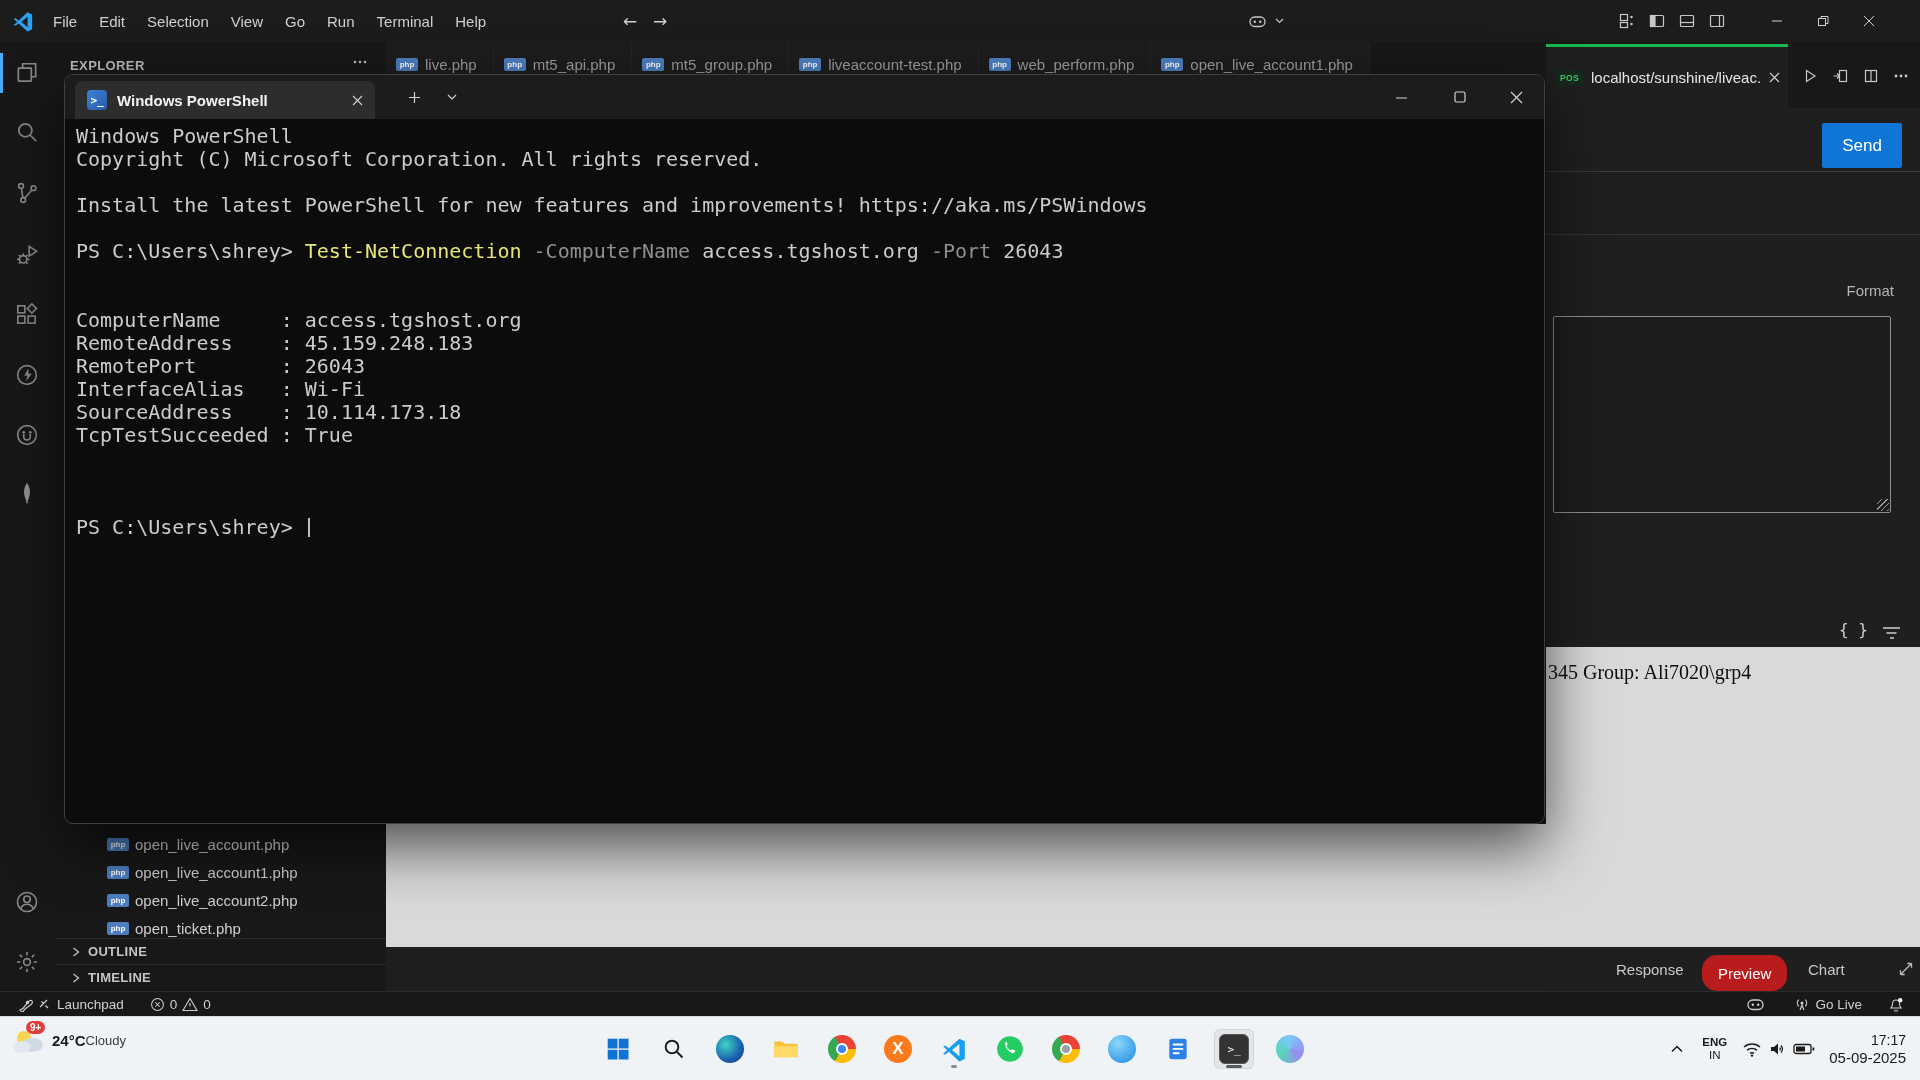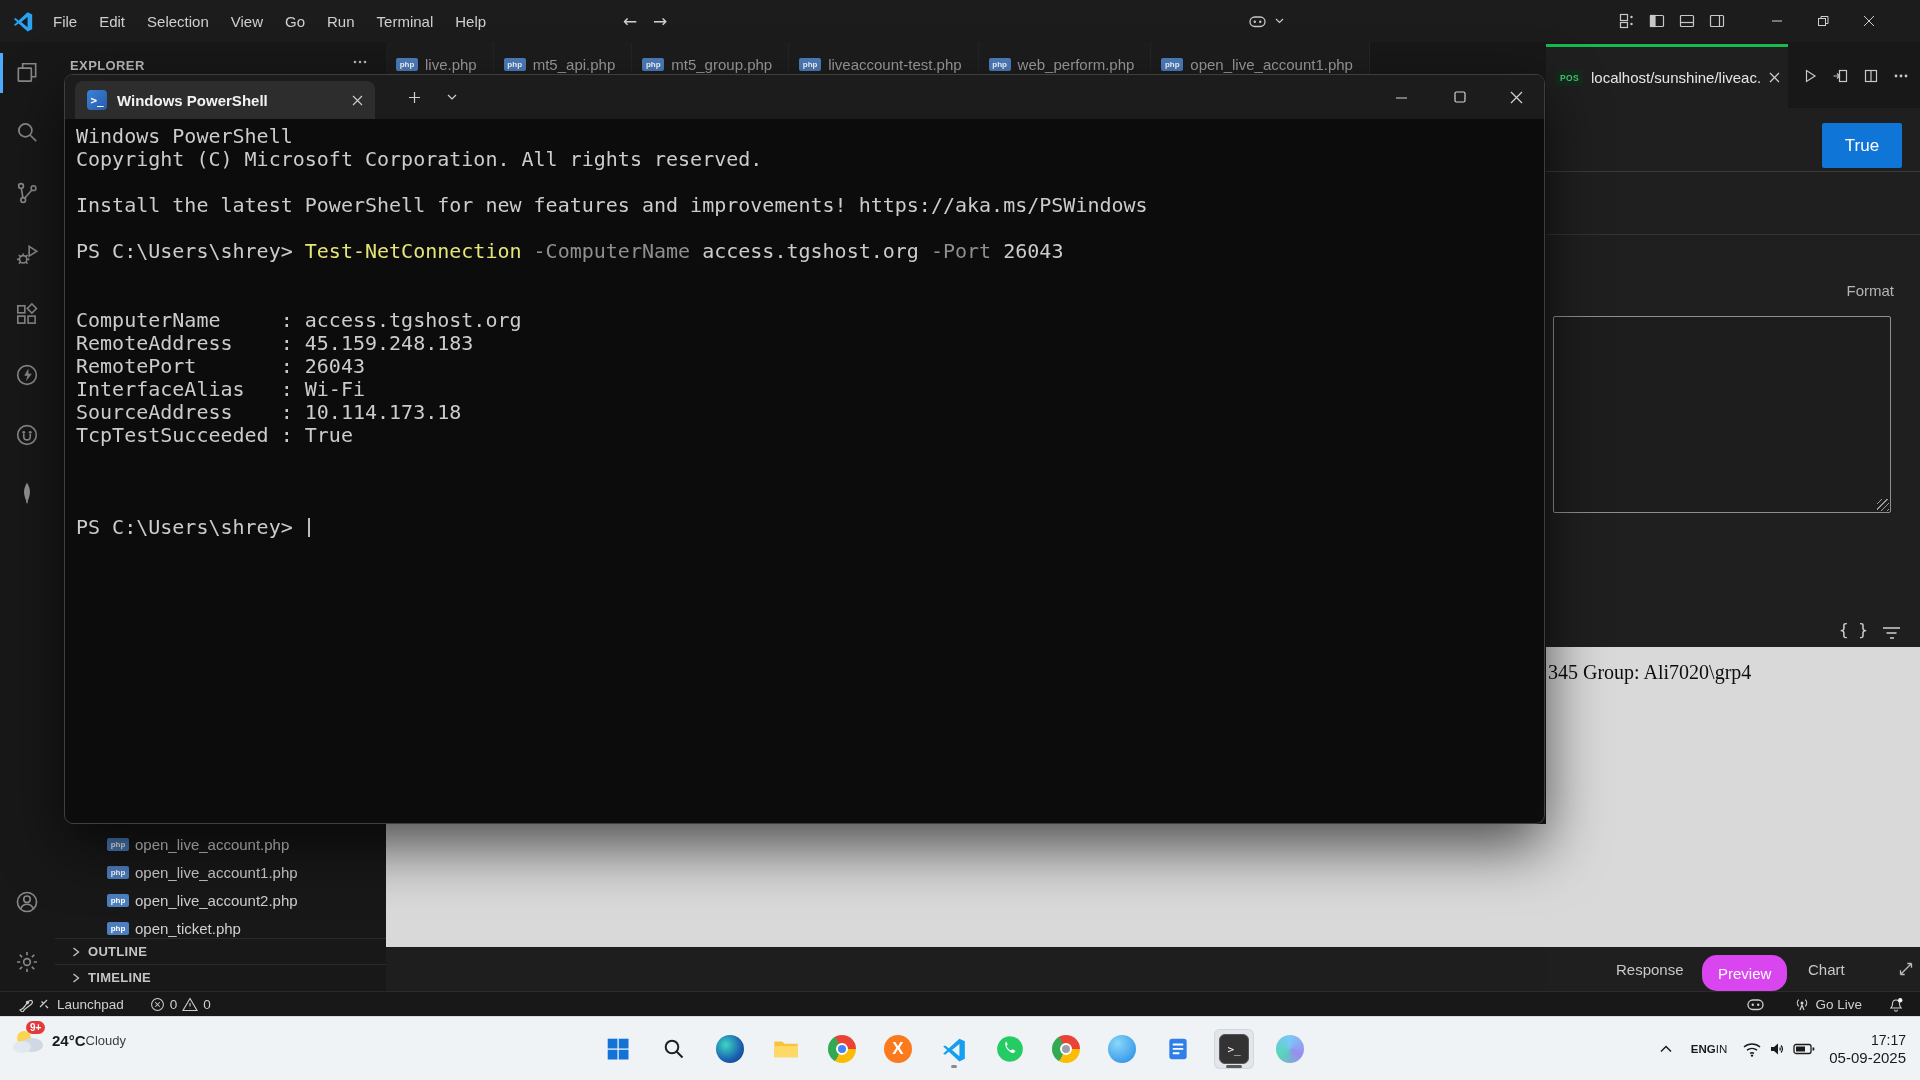--- a/index.html
+++ b/index.html
@@ -41,21 +41,21 @@
 #sep2{position:absolute;left:0;top:192px;width:374px;border-bottom:1px solid #333}
 #format-label{position:absolute;right:26px;top:240px;font-size:15px;color:#b4b4b4}
 #bodybox{position:absolute;left:7px;top:274px;width:338px;height:197px;border:1px solid #8f8f8f;border-radius:2px;background:#1d1d1d}
 #grip{position:absolute;right:1px;bottom:1px;width:12px;height:12px;background:repeating-linear-gradient(135deg,transparent 0 3px,#9a9a9a 3px 4px)}
 #braces{position:absolute;left:293px;top:578px;font-family:"DejaVu Sans Mono",monospace;font-size:16px;color:#cfcfcf}
 #filtericon{position:absolute;left:336px;top:584px}
 #respgray{position:absolute;left:0;top:605px;width:374px;height:300px;background:#d9d9d9}
 #resp-text{position:absolute;left:2px;top:14px;font-family:"Liberation Serif",serif;font-size:20px;color:#0d0d0d;white-space:nowrap}
 #panel-footer{position:absolute;left:0;top:905px;width:374px;height:44px;background:#1f1f1f}
 .ftab{position:absolute;top:0;height:44px;display:flex;align-items:center;font-size:15px;color:#c9c9c9}
-.ftab.pill{top:8px;height:29px;padding:18px 16px;border-radius:15px;background:#d946ef;color:#fff}
+.ftab.pill{top:8px;height:29px;padding:18px 16px;border-radius:15px;background:#b91c1c;color:#fff}
 
 #pswin{left:64px;top:74px;width:1481px;height:750px;background:#0c0c0c;border:1px solid #3f3f3f;border-radius:9px;box-shadow:0 22px 60px rgba(0,0,0,.65);overflow:hidden}
 #pstitle{position:absolute;left:0;top:0;width:100%;height:44px;background:#1c1c1c}
 #pstab{position:absolute;left:10px;top:6px;width:300px;height:38px;background:#2d2d2d;border-radius:8px 8px 0 0;display:flex;align-items:center;gap:10px;padding:0 12px}
 #pstab-title{font-size:15px;font-weight:bold;color:#f2f2f2;white-space:nowrap}
 .psico{width:20px;height:20px;border-radius:4px;background:linear-gradient(135deg,#3b82d6,#275ba8);color:#fff;font-family:"DejaVu Sans Mono",monospace;font-size:11px;font-weight:bold;display:flex;align-items:center;justify-content:center}
 .psctl{position:absolute;top:0;width:46px;height:44px;display:flex;align-items:center;justify-content:center}
 #term{position:absolute;left:11px;top:50px;width:1455px;font-family:"DejaVu Sans Mono",monospace;font-size:20px;line-height:23px;white-space:pre}
 .tline{height:23px}
 .seg-d{color:#cccccc}.seg-c{color:#e5e578}.seg-p{color:#8f8f8f}
@@ -67,21 +67,21 @@
 #taskbar{left:0;top:1016px;width:1920px;height:64px;background:#f0f3f6;border-top:1px solid #d8dbe0;color:#1a1a1a}
 #weather{position:absolute;left:10px;top:8px;display:flex;align-items:center;gap:6px;cursor:pointer}
 #wbadge{position:absolute;left:16px;top:-4px;background:#e23b3b;color:#fff;font-size:10px;font-weight:bold;border-radius:8px;padding:1px 4px}
 #apps{position:absolute;left:598px;top:0;height:64px;display:flex;align-items:center;gap:16px}
 .tcell{position:relative;width:40px;height:40px;border-radius:6px;display:flex;align-items:center;justify-content:center;cursor:pointer}
 .tcell.active{background:#e2e6ea;box-shadow:inset 0 0 0 1px #d2d7dc}
 .ind{position:absolute;bottom:1px;left:50%;transform:translateX(-50%);height:3px;border-radius:2px;background:#8a8a8a}
 .chrome{width:28px;height:28px;border-radius:50%;background:conic-gradient(from -30deg,#ea4335 0 120deg,#fbbc05 0 240deg,#34a853 0 360deg);display:flex;align-items:center;justify-content:center}
 .chrome-in{width:12px;height:12px;border:2.5px solid #fff;border-radius:50%;background:#4285f4}
 #tray{position:absolute;right:0;top:0;height:64px;display:flex;align-items:center}
-#langcol{display:flex;flex-direction:row;align-items:center;font-size:11.5px;line-height:13px;font-weight:bold}
+#langcol{display:flex;flex-direction:column;align-items:center;font-size:11.5px;line-height:13px;font-weight:bold}
 #timecol{display:flex;flex-direction:column;align-items:flex-end;font-size:14px;line-height:18px;margin:0 14px 0 12px}
 .trayic{width:26px;height:26px;display:flex;align-items:center;justify-content:center}
 </style>
 </head>
 <body>
 
 <div id="root">
 
   <div id="titlebar" class="abs">
     <span style="margin-left:12px">
@@ -341,21 +341,21 @@
           <svg width="14" height="4">
             <circle cx="2" cy="2" r="1.4" fill="#c8c8c8"></circle>
             <circle cx="7" cy="2" r="1.4" fill="#c8c8c8"></circle>
             <circle cx="12" cy="2" r="1.4" fill="#c8c8c8"></circle>
           </svg>
         </span>
     </div>
     <div id="urlrow">
       <div style="position:absolute;left:0;top:0;width:266px;height:64px"></div>
     </div>
-    <div id="sendbtn">True</div>
+    <div id="sendbtn">Send</div>
     <div id="sep2"></div>
     <div id="format-label">Format</div>
     <div id="bodybox">
         <div id="grip"></div>
       </div>
     <div id="braces">{ }</div>
     <div id="filtericon">
         <svg width="19" height="14">
           <path d="M1 2h17M4.5 7h10M8 12h4" stroke="#cfcfcf" stroke-width="1.5"></path>
         </svg>

